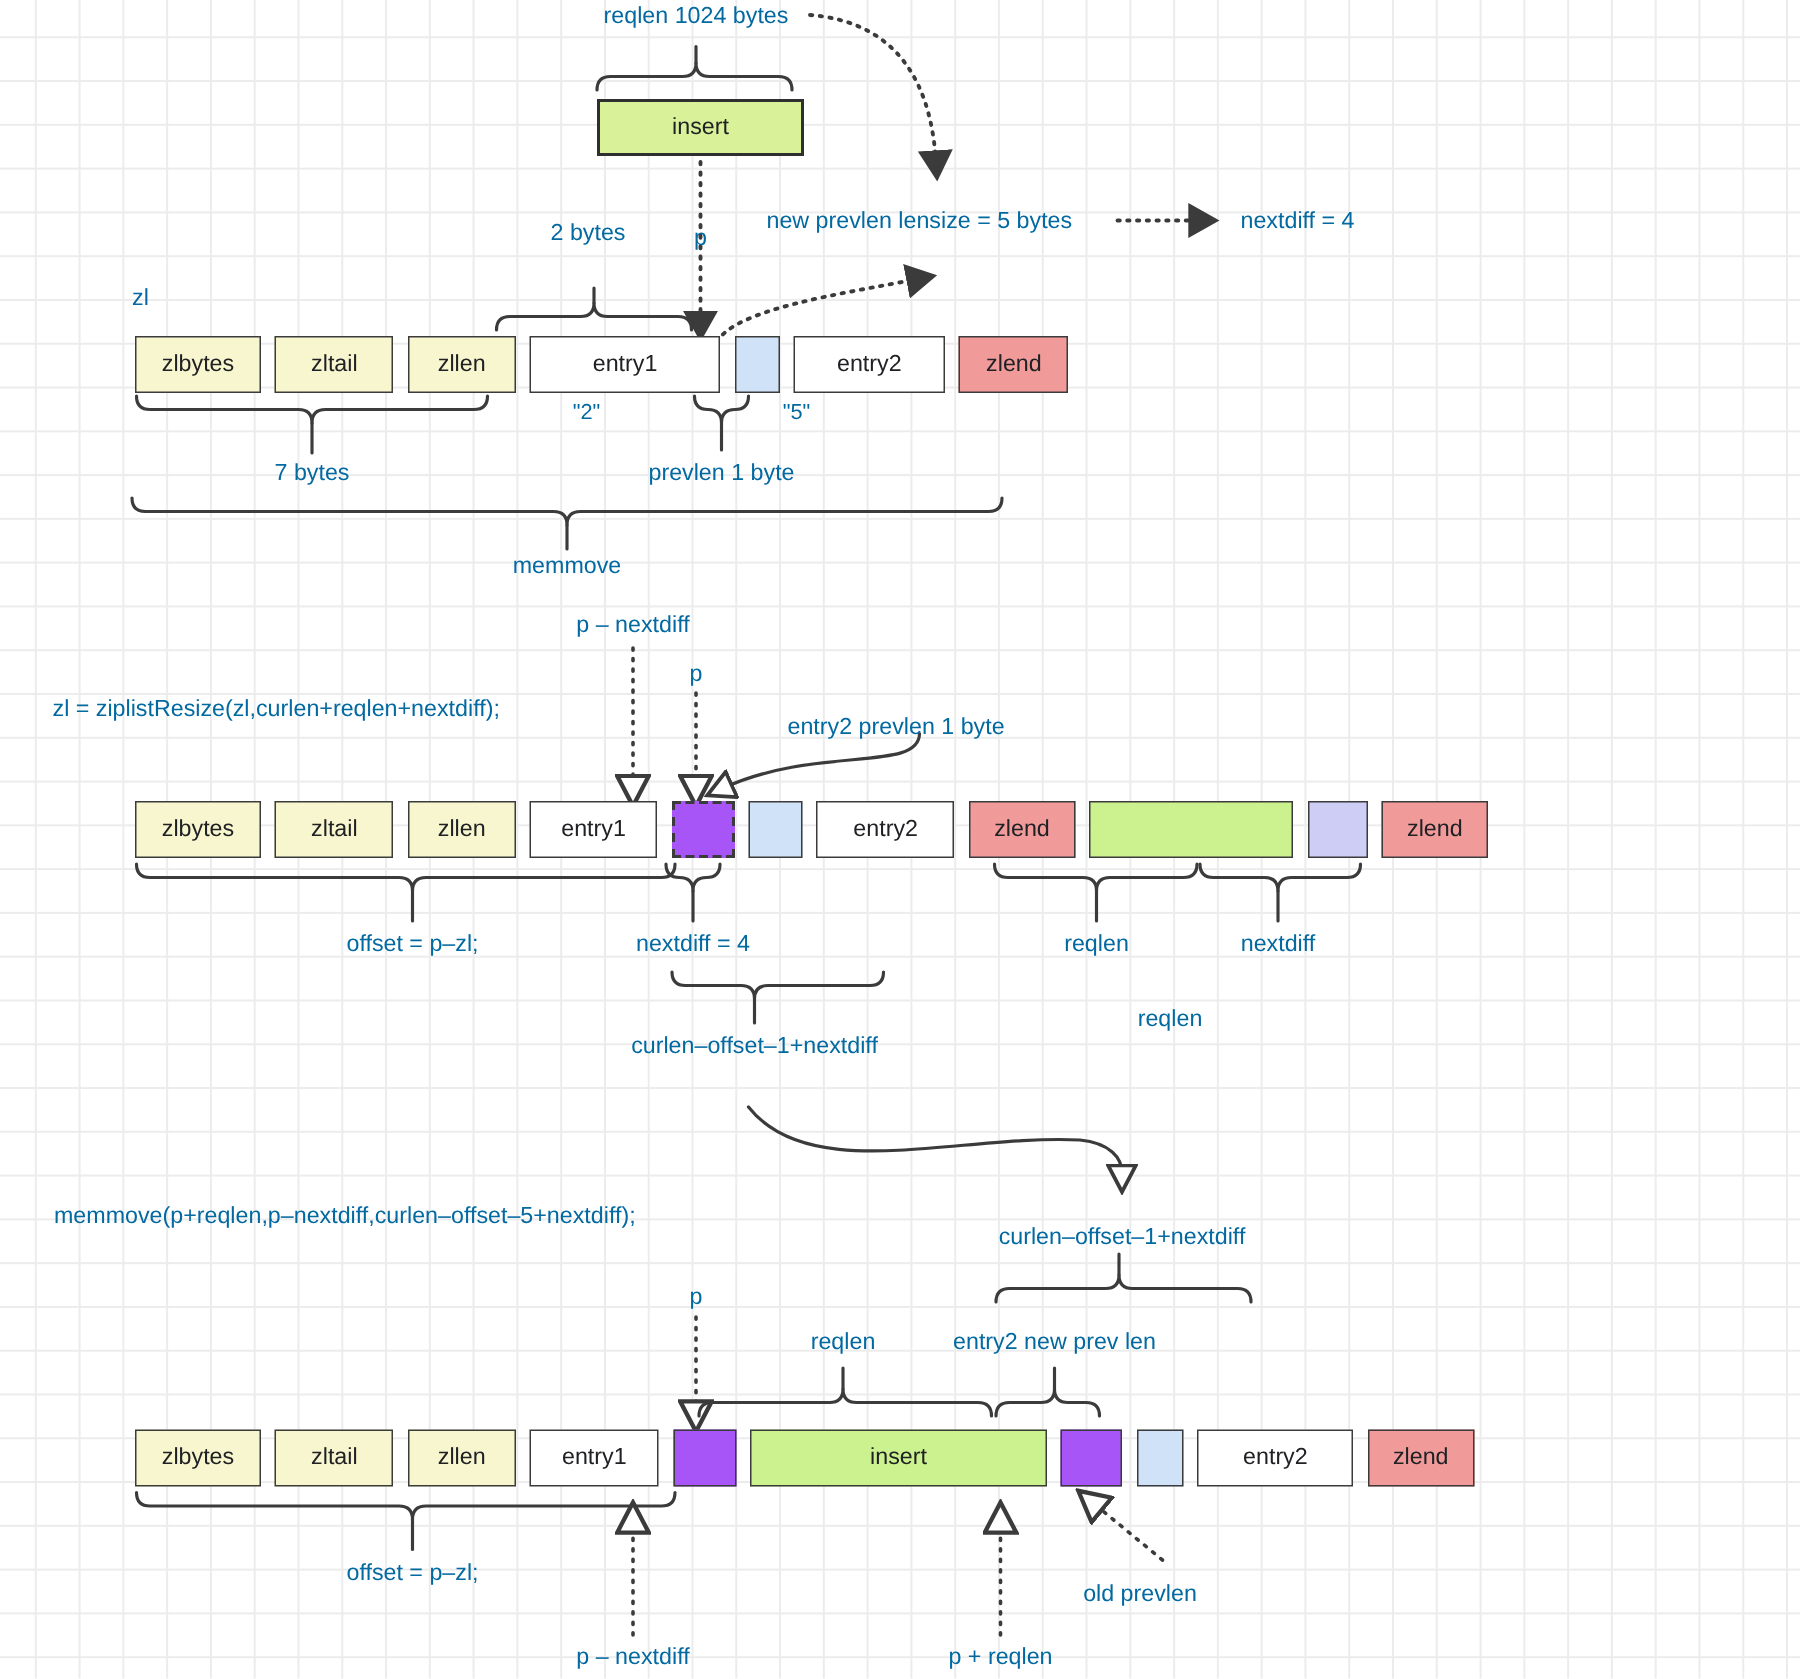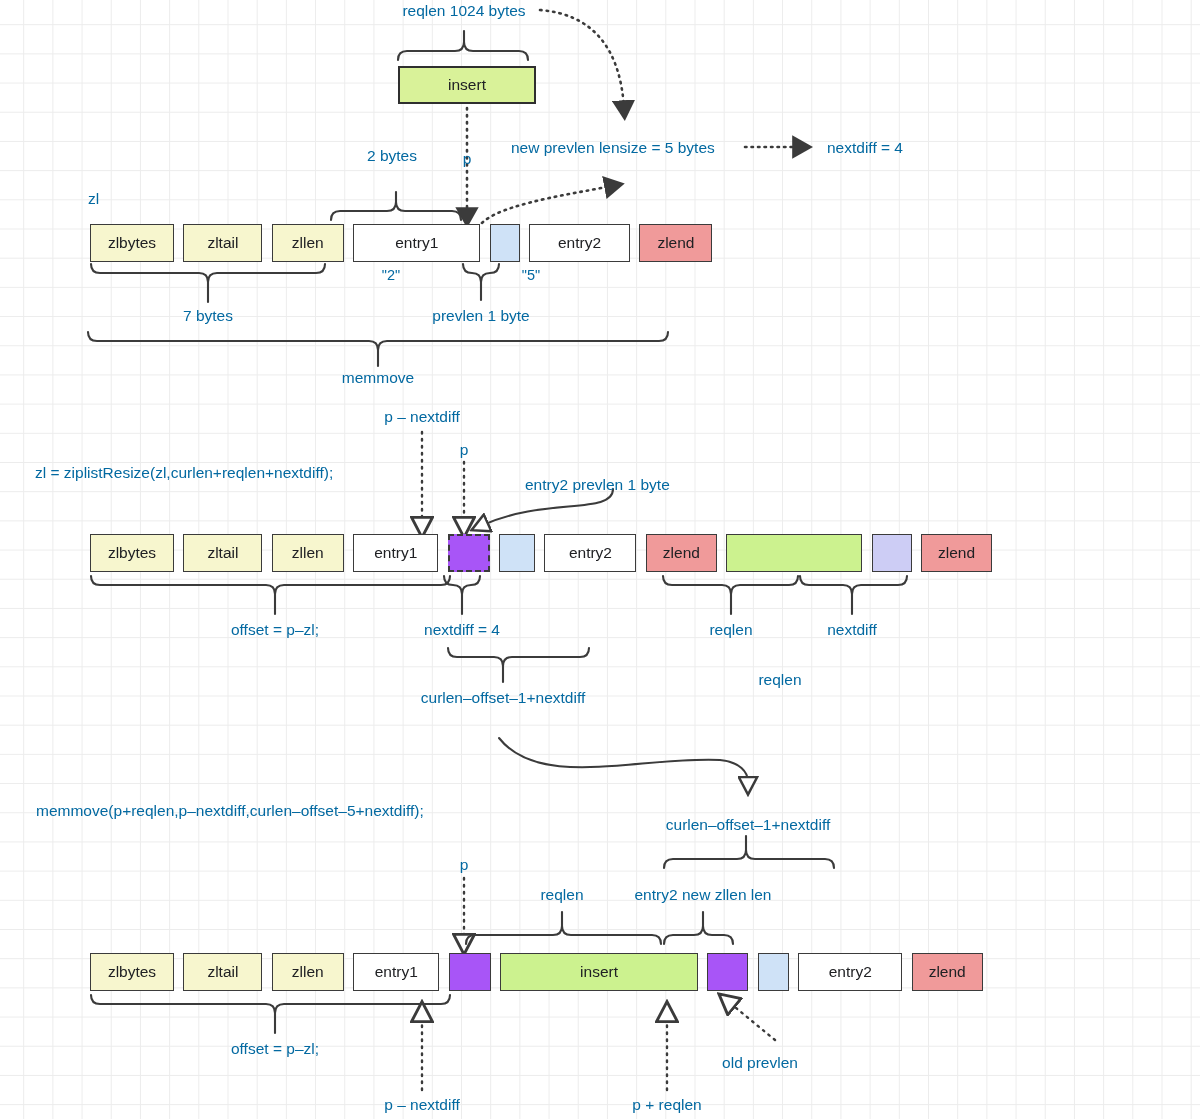--- a/index.html
+++ b/index.html
@@ -246,21 +246,21 @@
   <div class="lbl c" style="left:731px;top:621px;">reqlen</div>
   <div class="lbl c" style="left:852px;top:621px;">nextdiff</div>
   <div class="lbl c" style="left:503px;top:689px;">curlen–offset–1+nextdiff</div>
   <div class="lbl c" style="left:780px;top:671px;">reqlen</div>
 
   <div class="lbl" style="left:36px;top:802px;">memmove(p+reqlen,p–nextdiff,curlen–offset–5+nextdiff);</div>
   <div class="lbl c" style="left:748px;top:816px;">curlen–offset–1+nextdiff</div>
 
   <div class="lbl c" style="left:464px;top:856px;">p</div>
   <div class="lbl c" style="left:562px;top:886px;">reqlen</div>
-  <div class="lbl c" style="left:703px;top:886px;">entry2 new zllen len</div>
+  <div class="lbl c" style="left:703px;top:886px;">entry2 new prev len</div>
 
   <div class="bar" id="bar3" style="left:90px;top:953px;height:38px;">
       <div class="cell" style="width: 84px; background: rgb(247, 246, 206);">
         <span>zlbytes</span>
       </div>
       <div class="cell" style="width: 79px; background: rgb(247, 246, 206);">
         <span>zltail</span>
       </div>
       <div class="cell" style="width: 72px; background: rgb(247, 246, 206);">
         <span>zllen</span>

